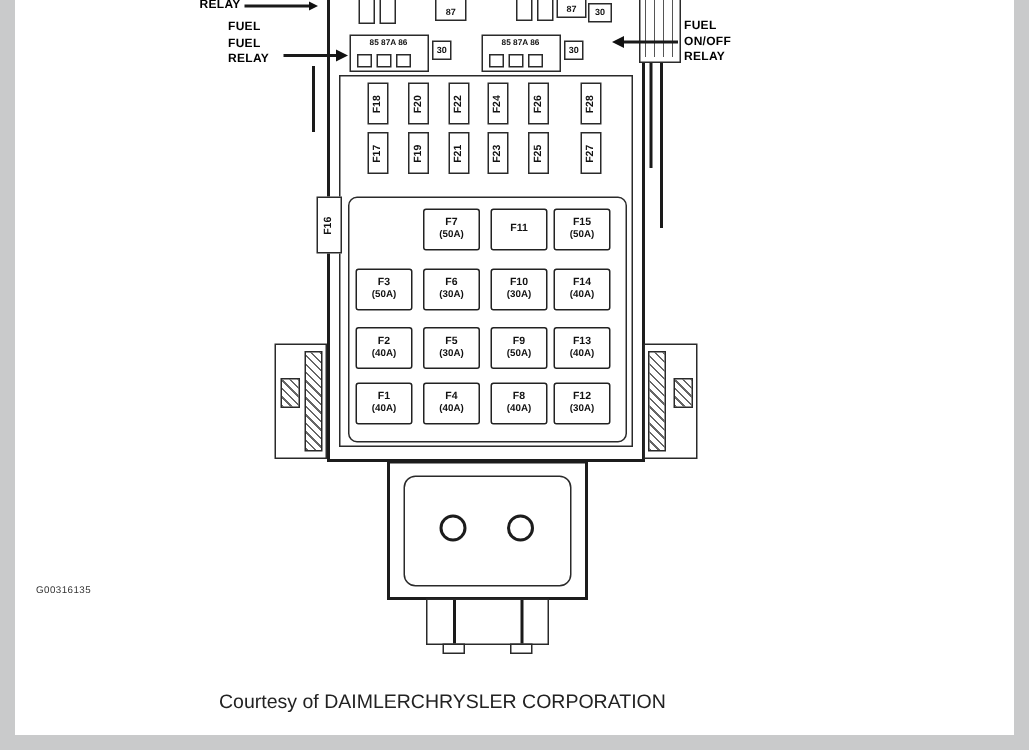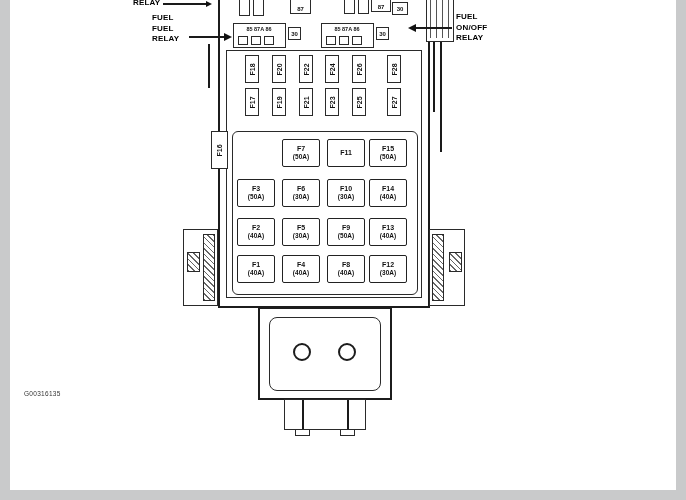--- a/index.html
+++ b/index.html
@@ -225,14 +225,15 @@
 
   <div class="callout" style="left:456px;top:12px;">
     <span>FUEL</span>
     <span>ON/OFF</span>
     <span>RELAY</span>
   </div>
   <div class="line" style="left:414px;top:27px;width:38px;height:2px;"></div>
   <div class="arr-l" style="left:408px;top:24px;"></div>
 
   <div class="figcode" style="left:24px;top:390px;">G00316135</div>
+  <div class="courtesy" style="left:146px;top:460px;">Courtesy of DAIMLERCHRYSLER CORPORATION</div>
 
 </div>
 
 </body></html>

